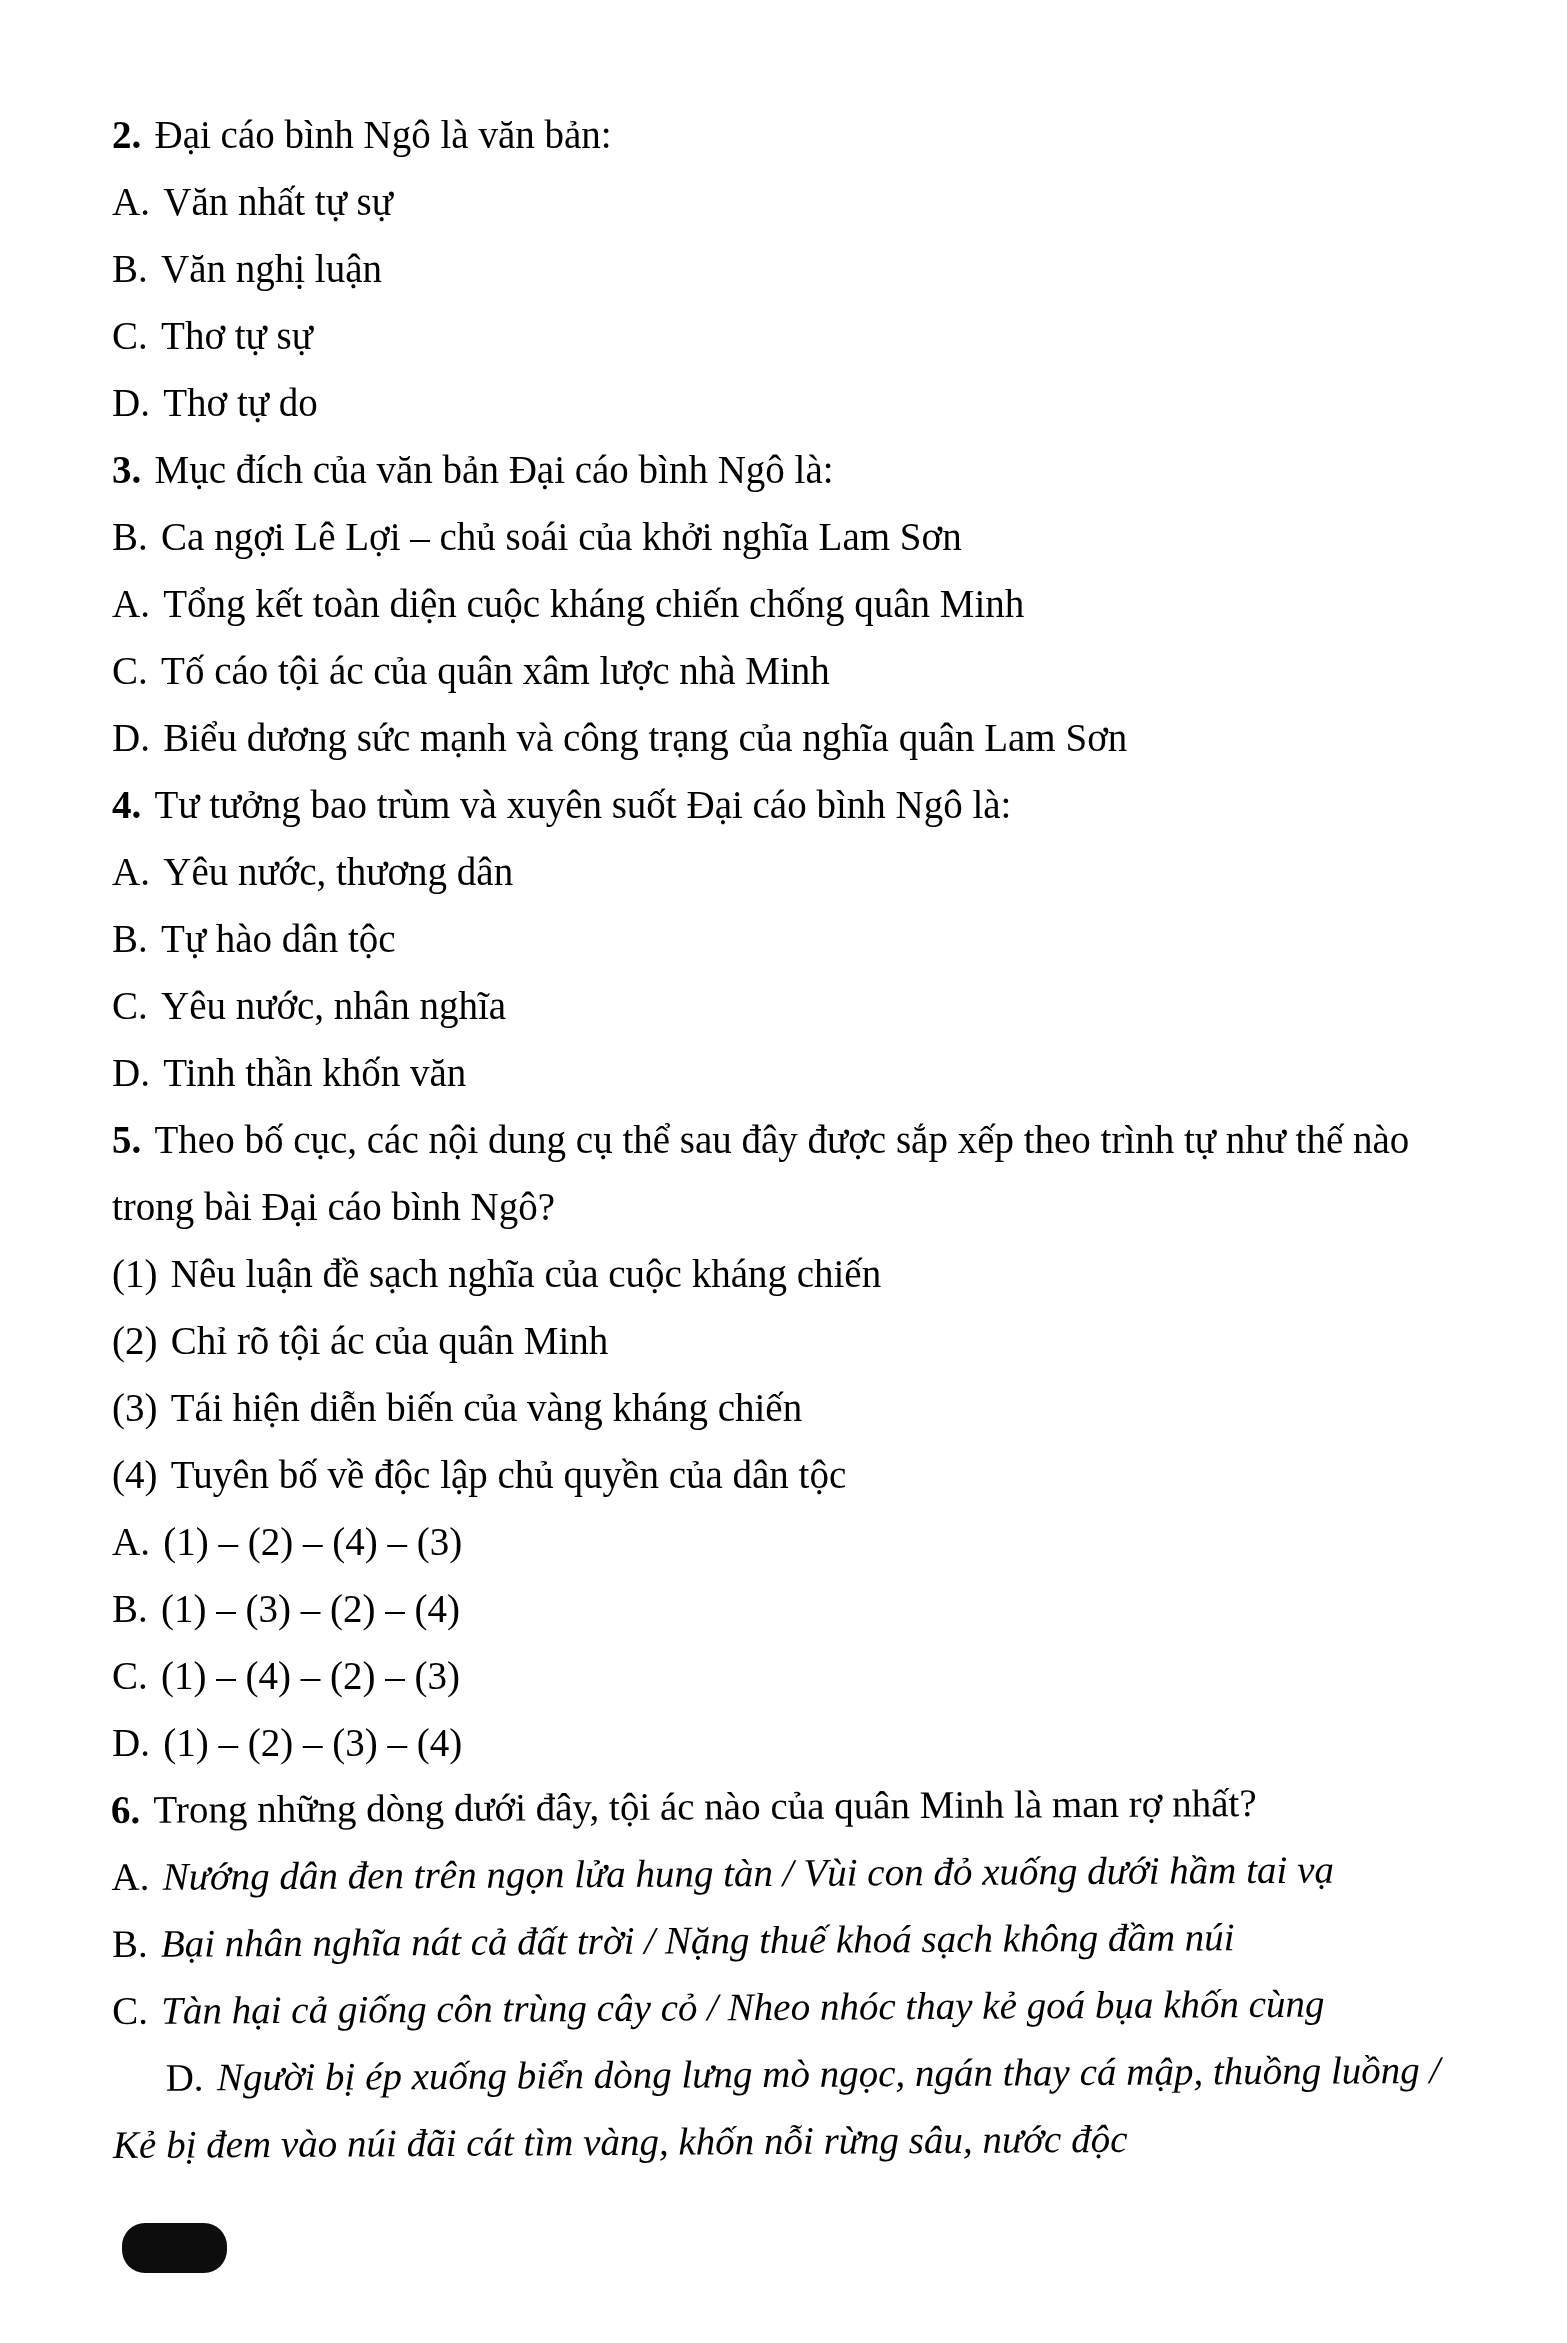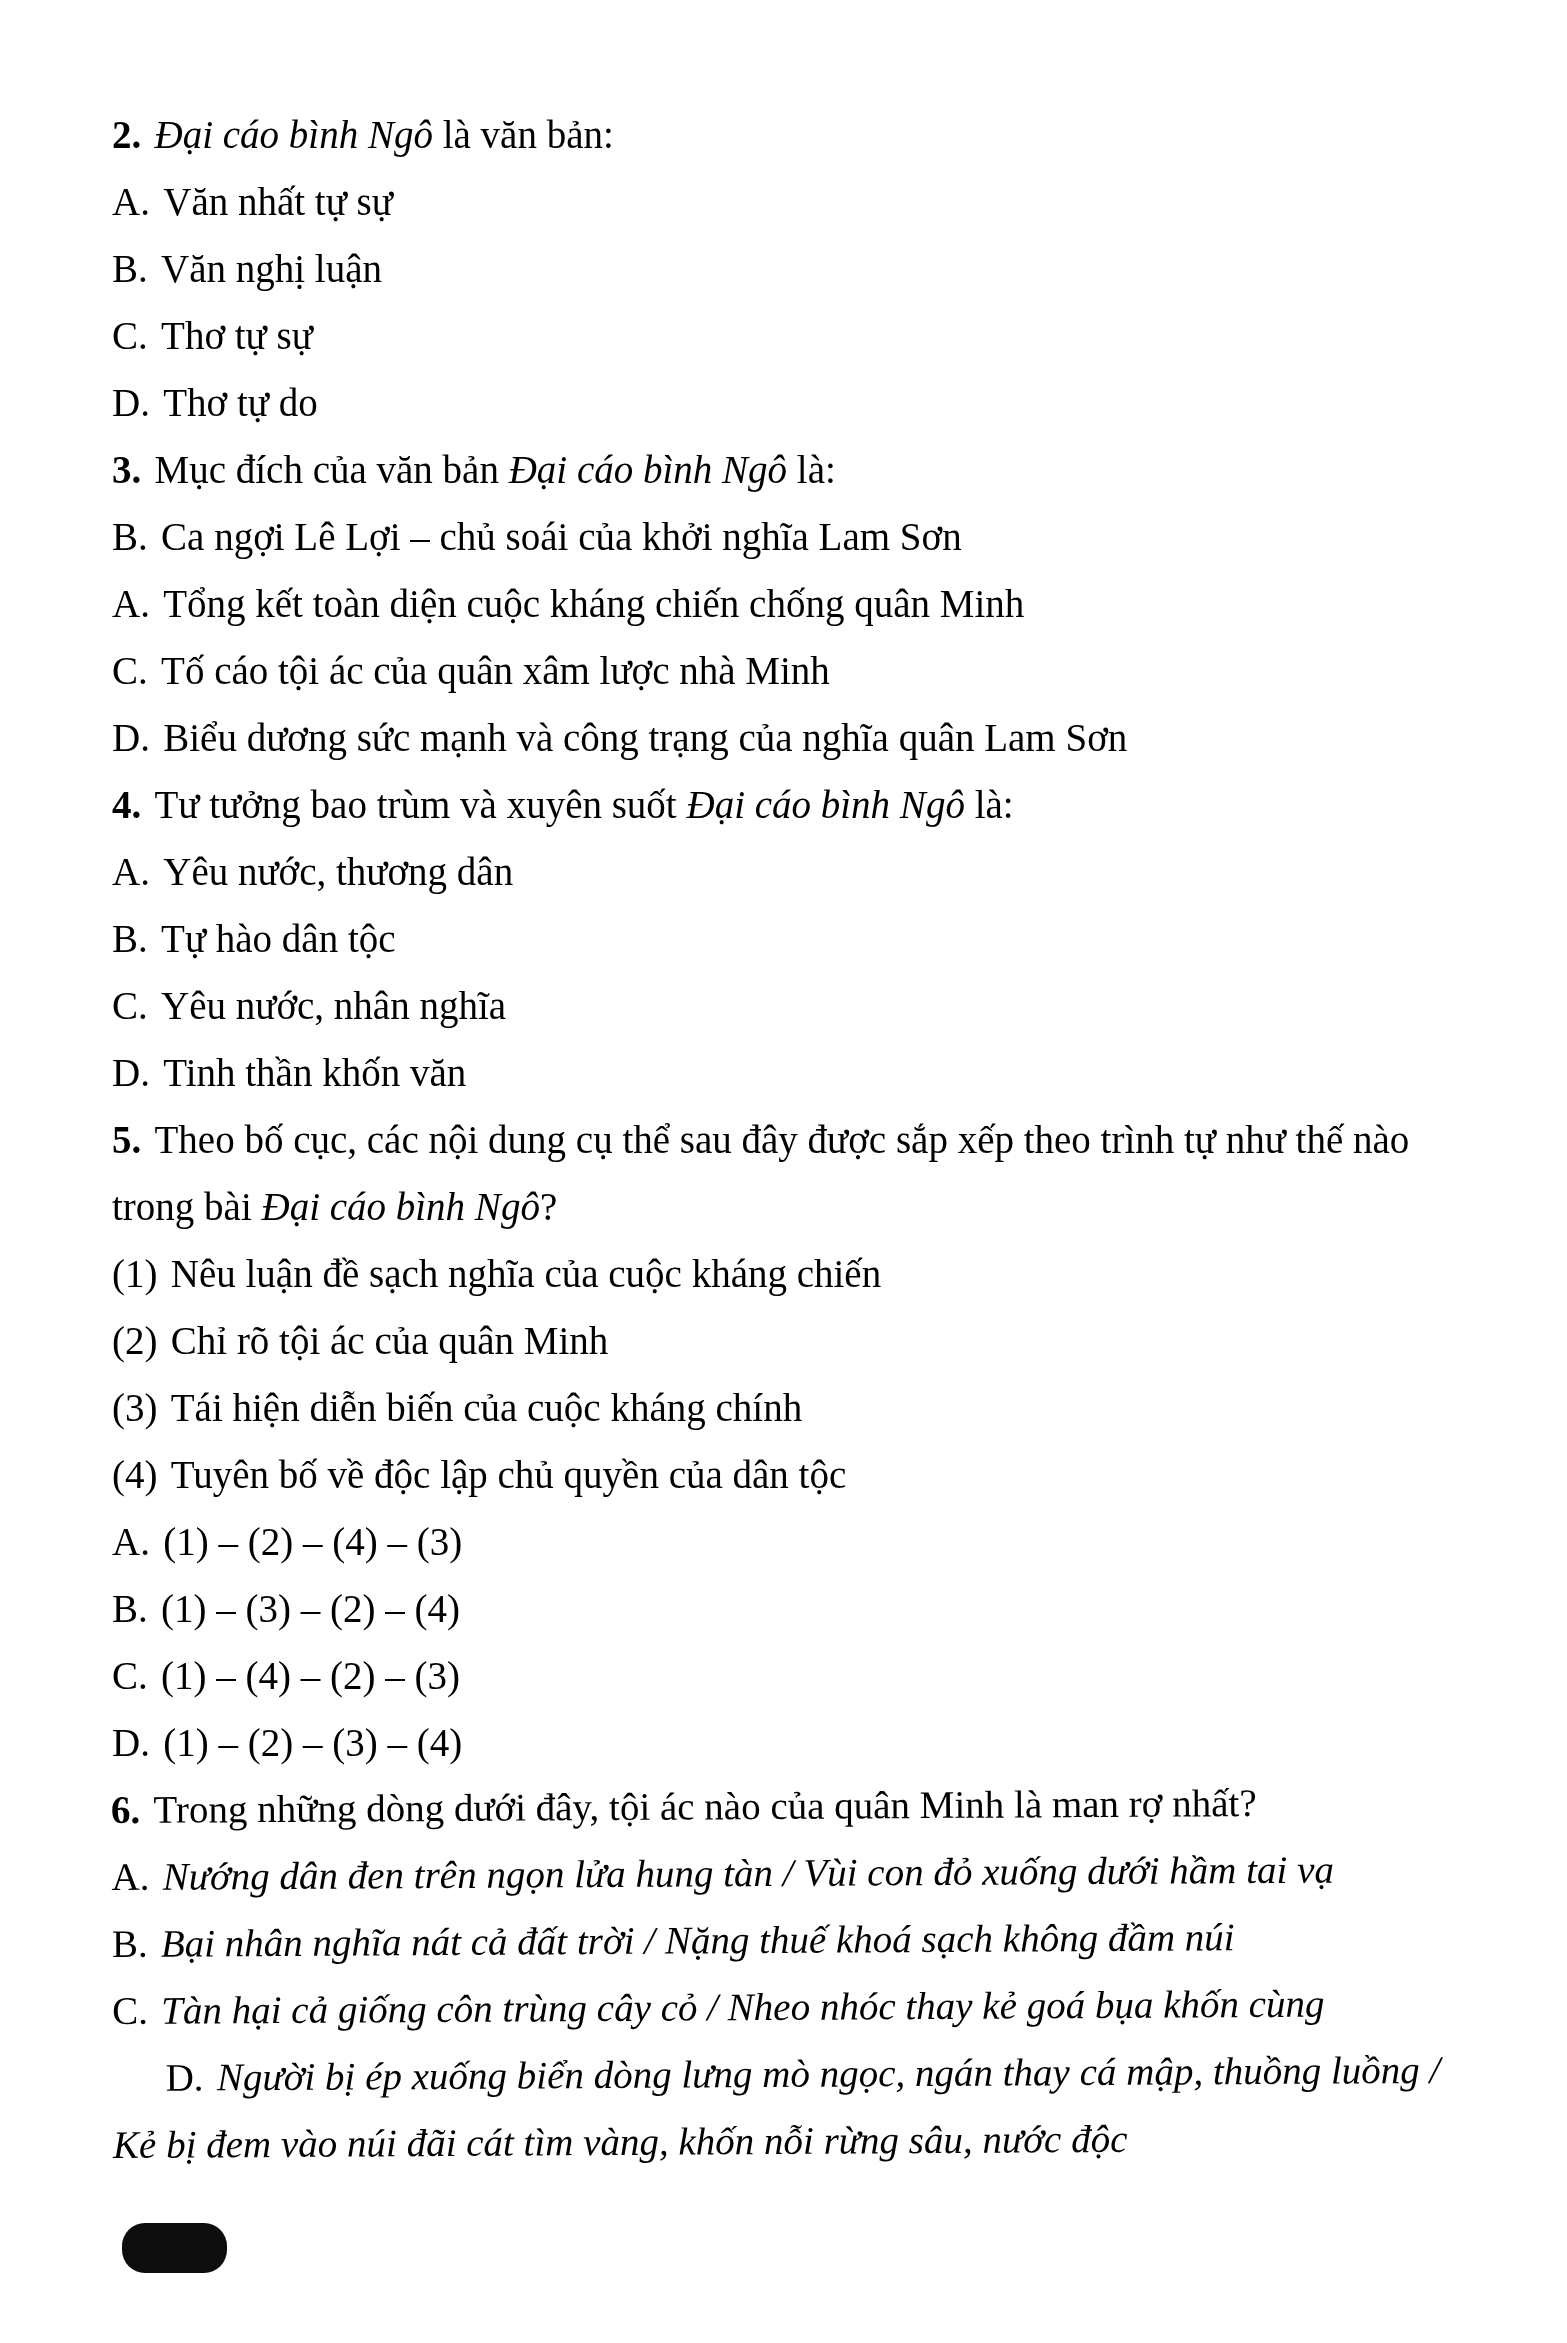--- a/index.html
+++ b/index.html
@@ -23,21 +23,21 @@
     margin: 0;
     font-size: 39px;
     line-height: 67px;
   }
   .q-num {
     font-weight: bold;
     margin-right: 13.3px;
   }
   .opt { margin-left: 53px; }
   .opt-label { margin-right: 13.3px; }
-  .it { font-style: italic; }
+  .it { }
   .q6-quote { font-style: italic; }
   .hanging {
     margin-left: 0;
     text-indent: 53px;
   }
   #question-6 {
     transform: rotate(-0.35deg);
     transform-origin: 0 50%;
   }
   .redacted {
@@ -75,21 +75,21 @@
     <p class="opt"><span class="opt-label">A.</span><span>Yêu nước, thương dân</span></p>
     <p class="opt"><span class="opt-label">B.</span><span>Tự hào dân tộc</span></p>
     <p class="opt"><span class="opt-label">C.</span><span>Yêu nước, nhân nghĩa</span></p>
     <p class="opt"><span class="opt-label">D.</span><span>Tinh thần khốn văn</span></p>
   </div>
 
   <div>
     <p><span class="q-num">5.</span><span>Theo bố cục, các nội dung cụ thể sau đây được sắp xếp theo trình tự như thế nào trong bài </span><span class="it">Đại cáo bình Ngô</span><span>?</span></p>
     <p class="opt"><span class="opt-label">(1)</span><span>Nêu luận đề sạch nghĩa của cuộc kháng chiến</span></p>
     <p class="opt"><span class="opt-label">(2)</span><span>Chỉ rõ tội ác của quân Minh</span></p>
-    <p class="opt"><span class="opt-label">(3)</span><span>Tái hiện diễn biến của cuộc kháng chính</span></p>
+    <p class="opt"><span class="opt-label">(3)</span><span>Tái hiện diễn biến của vàng kháng chiến</span></p>
     <p class="opt"><span class="opt-label">(4)</span><span>Tuyên bố về độc lập chủ quyền của dân tộc</span></p>
     <p class="opt"><span class="opt-label">A.</span><span>(1) – (2) – (4) – (3)</span></p>
     <p class="opt"><span class="opt-label">B.</span><span>(1) – (3) – (2) – (4)</span></p>
     <p class="opt"><span class="opt-label">C.</span><span>(1) – (4) – (2) – (3)</span></p>
     <p class="opt"><span class="opt-label">D.</span><span>(1) – (2) – (3) – (4)</span></p>
   </div>
 
   <div id="question-6">
     <p><span class="q-num">6.</span><span>Trong những dòng dưới đây, tội ác nào của quân Minh là man rợ nhất?</span><span class="it"></span><span></span></p>
     <p class="opt"><span class="opt-label">A.</span><span class="q6-quote">Nướng dân đen trên ngọn lửa hung tàn / Vùi con đỏ xuống dưới hầm tai vạ</span></p>

